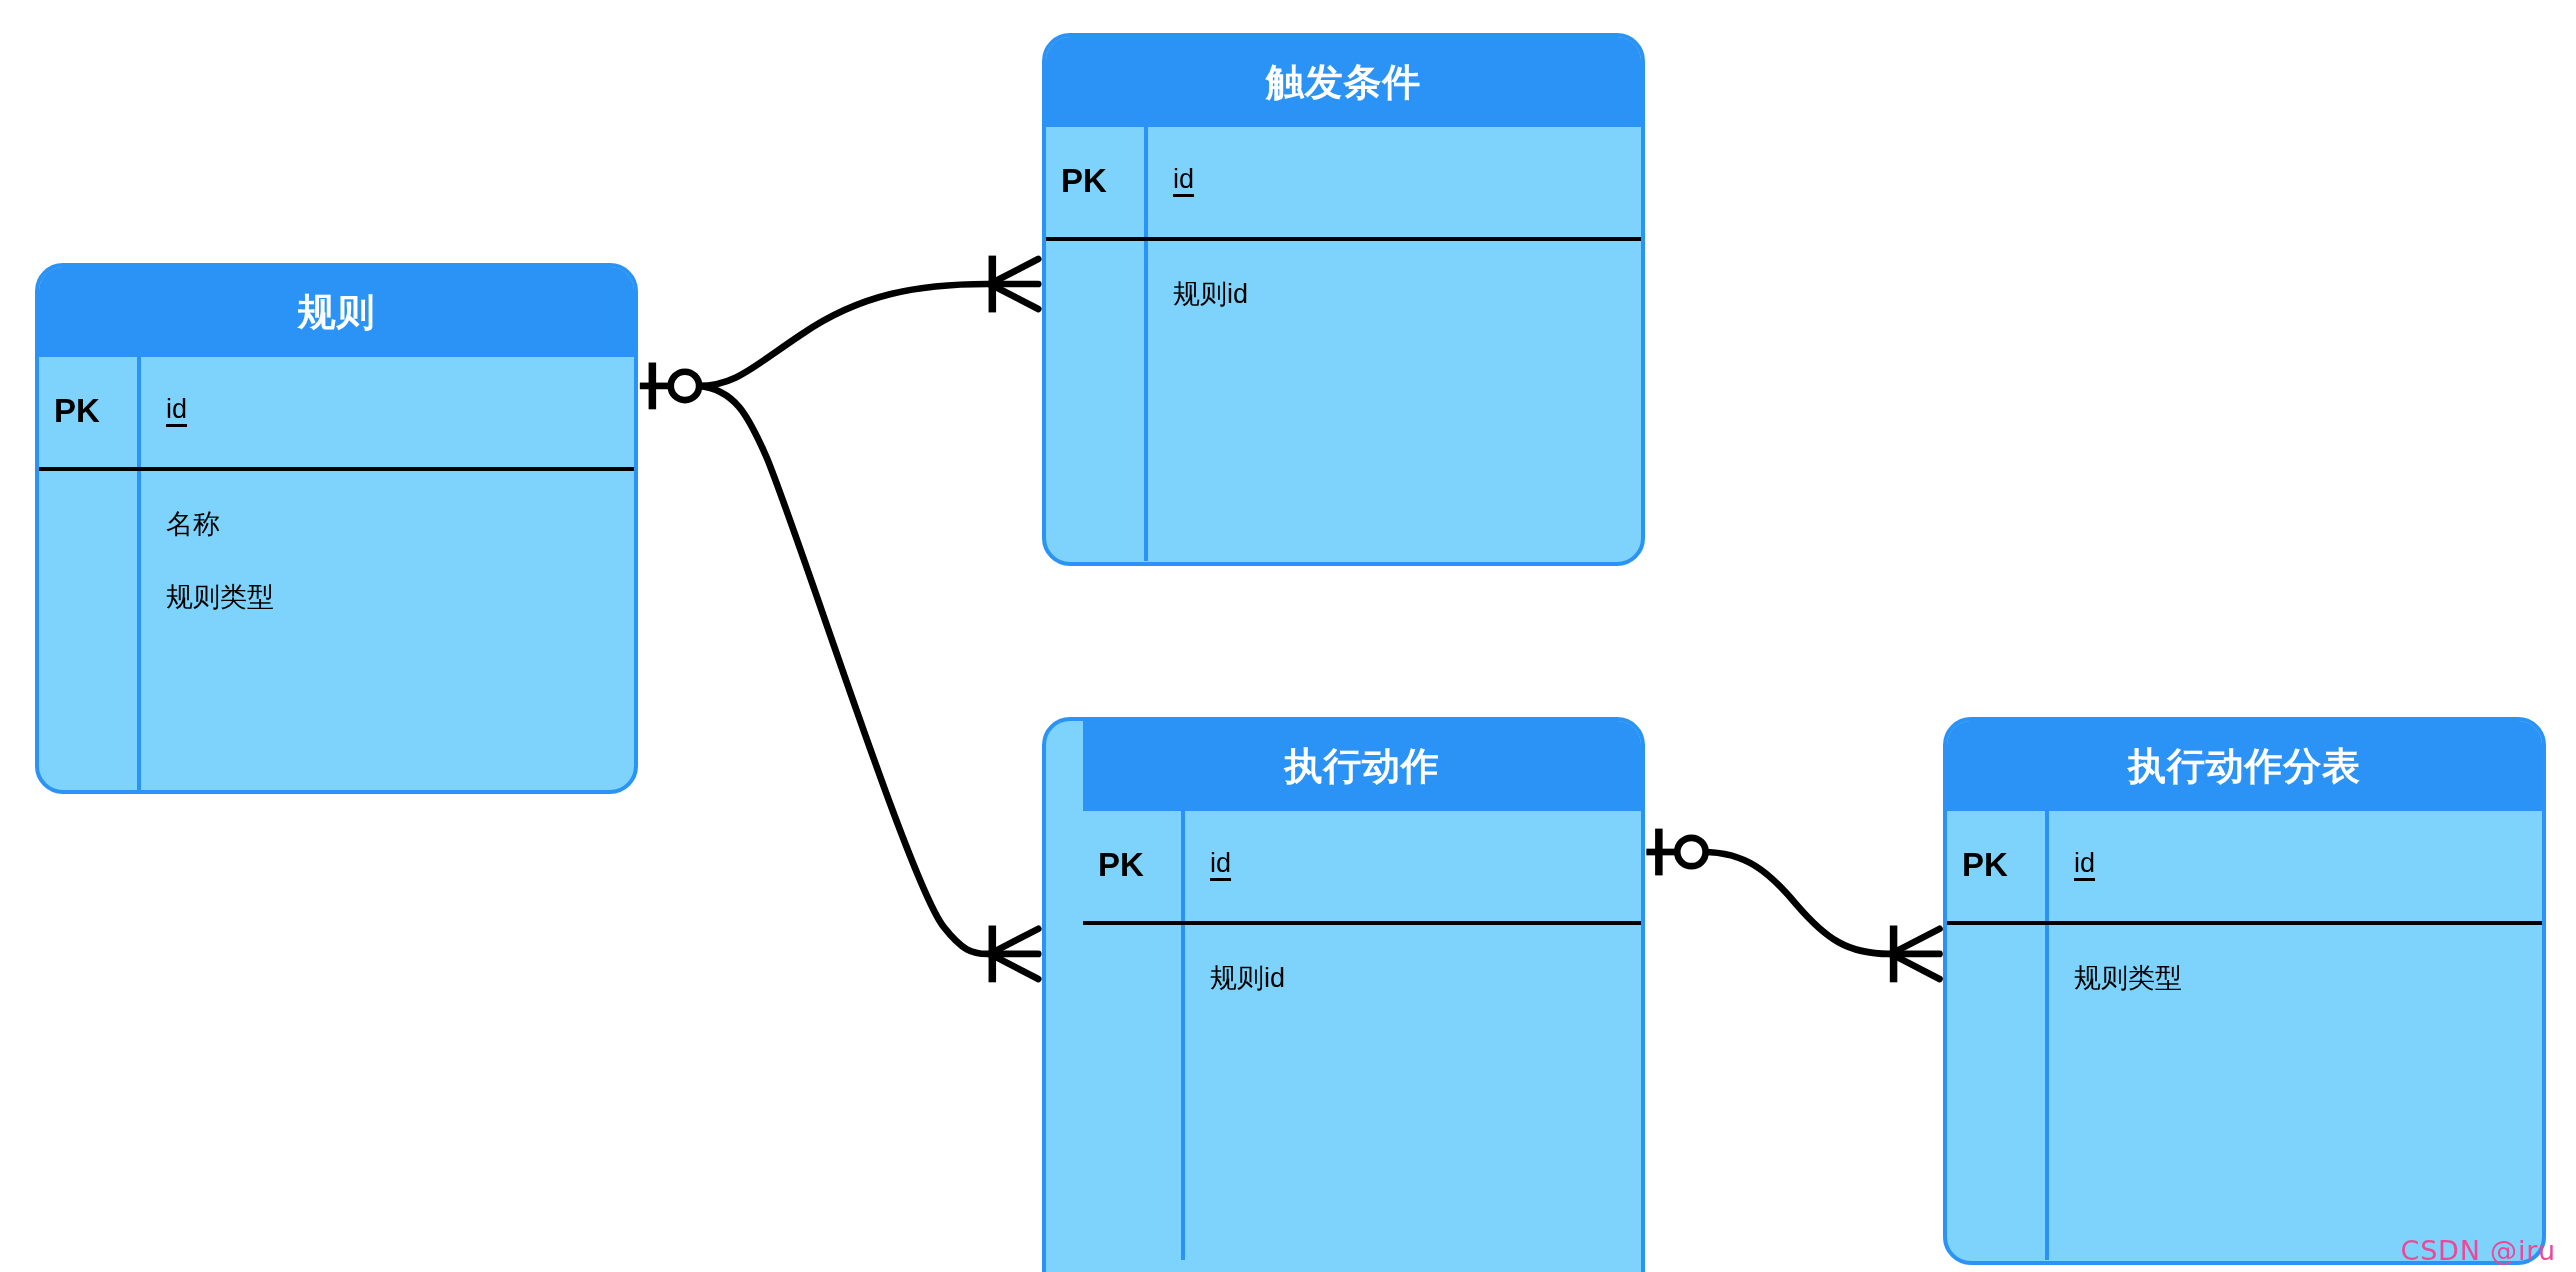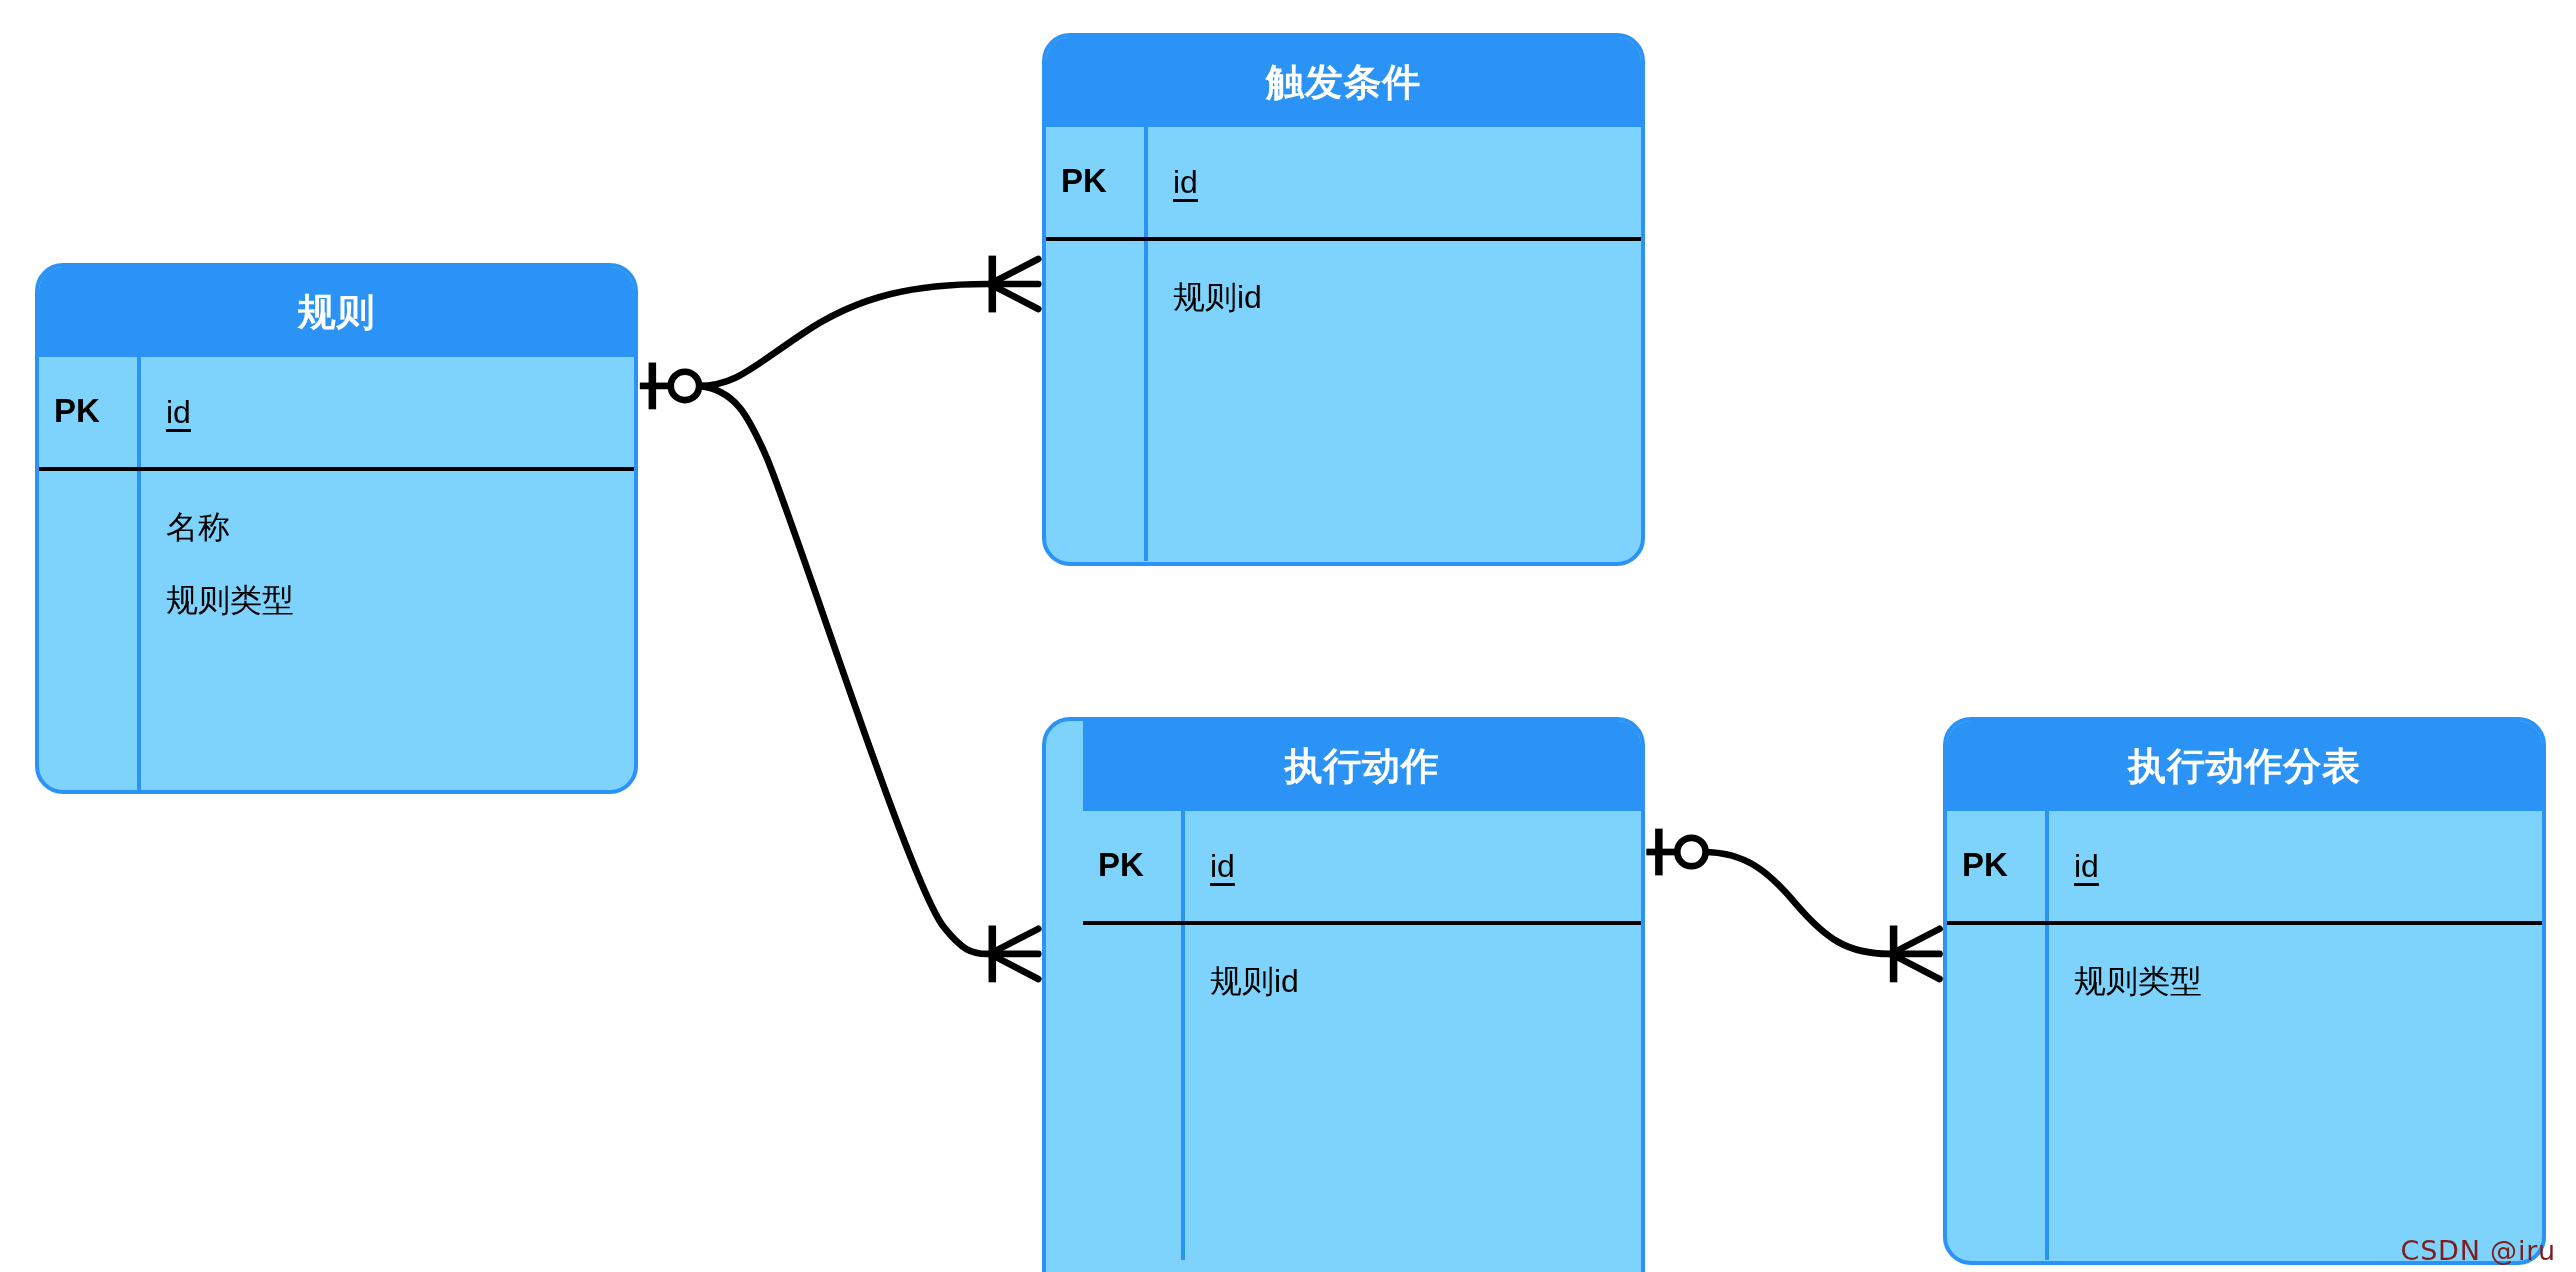--- a/index.html
+++ b/index.html
@@ -61,21 +61,21 @@
     background: #000000;
   }
   .cell-key {
     position: absolute;
     font-weight: bold;
     font-size: 33px;
     color: #000000;
   }
   .cell-attr {
     position: absolute;
-    font-size: 32px;
+    font-size: 27px;
     color: #000000;
     white-space: nowrap;
   }
   .cell-attr.pk {
     text-decoration: underline;
     text-underline-offset: 5.8px;
     text-decoration-thickness: 3.3px;
   }
 
   
@@ -87,21 +87,21 @@
     height: 1273px;
     pointer-events: none;
   }
 
   
   #watermark {
     position: absolute;
     right: 20px;
     bottom: 6.7px;
     font-size: 27px;
-    color: #7f1d1d;
+    color: #ec4899;
     letter-spacing: 0.8px;
     font-family: "DejaVu Sans", sans-serif;
   }
 </style>
 </head>
 <body>
 
 <div id="canvas">
 
   <svg id="connectors" viewBox="0 0 3084 1524" xmlns="http://www.w3.org/2000/svg">

